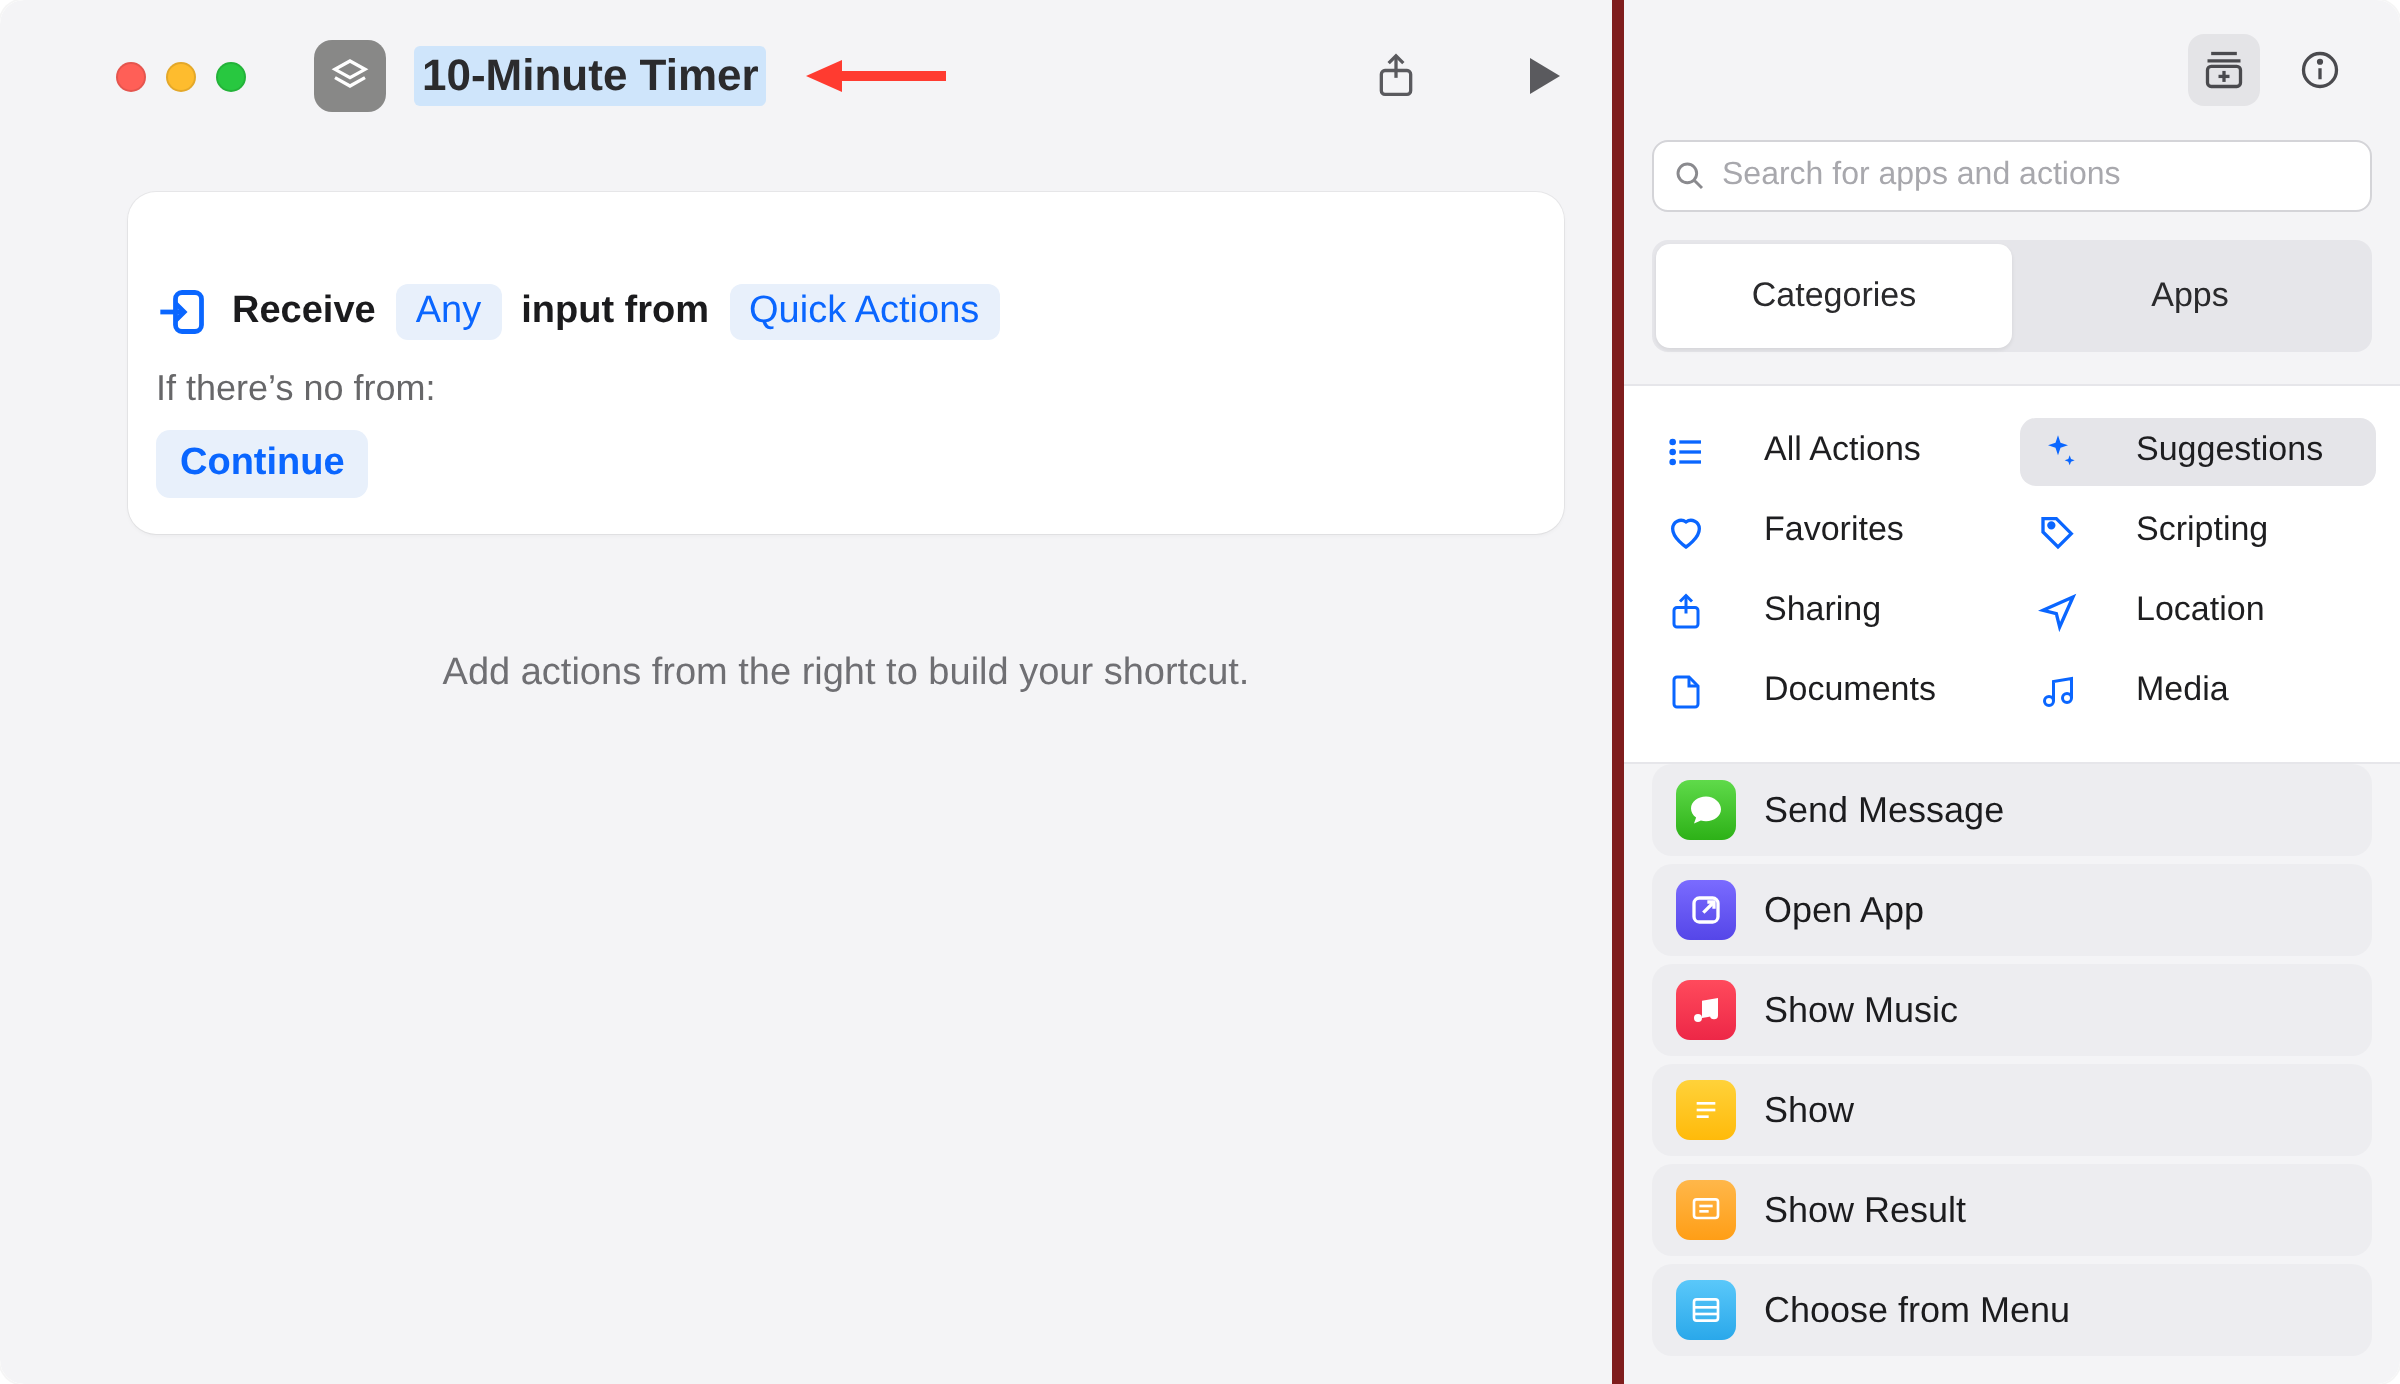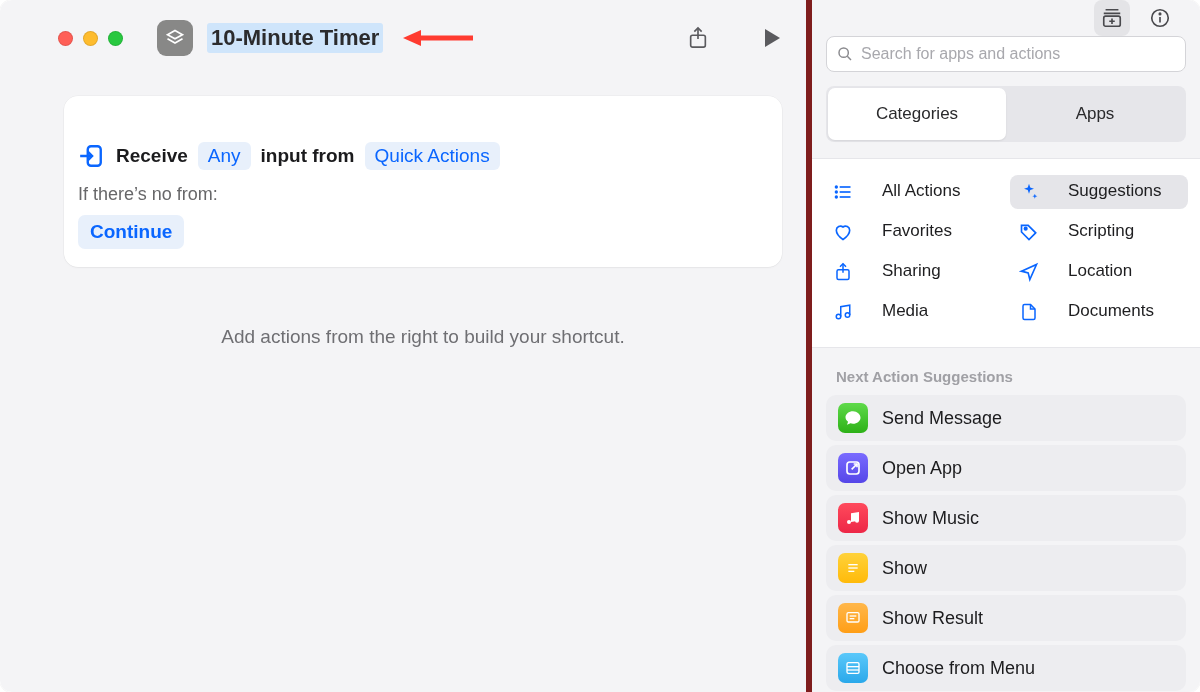--- a/index.html
+++ b/index.html
@@ -404,40 +404,39 @@
             <span class="cat-icon">
               <svg width="20" height="20" viewBox="0 0 24 24" fill="none" stroke="#0a66ff" stroke-width="2">
                 <path d="M3 11l18-8-8 18-2-8z"></path>
               </svg>
             </span>
             <span>Location</span>
           </div>
           <div class="cat">
             <span class="cat-icon">
               <svg width="18" height="20" viewBox="0 0 24 24" fill="none" stroke="#0a66ff" stroke-width="2">
+                <path d="M14 2H6a2 2 0 0 0-2 2v16a2 2 0 0 0 2 2h12a2 2 0 0 0 2-2V8z"></path>
+                <path d="M14 2v6h6"></path>
+              </svg>
+            </span>
+            <span>Documents</span>
+          </div>
+          <div class="cat">
+            <span class="cat-icon">
+              <svg width="18" height="20" viewBox="0 0 24 24" fill="none" stroke="#0a66ff" stroke-width="2">
                 <path d="M9 18V5l12-2v13"></path>
                 <circle cx="6" cy="18" r="3"></circle>
                 <circle cx="18" cy="16" r="3"></circle>
               </svg>
             </span>
             <span>Media</span>
           </div>
-          <div class="cat">
-            <span class="cat-icon">
-              <svg width="18" height="20" viewBox="0 0 24 24" fill="none" stroke="#0a66ff" stroke-width="2">
-                <path d="M14 2H6a2 2 0 0 0-2 2v16a2 2 0 0 0 2 2h12a2 2 0 0 0 2-2V8z"></path>
-                <path d="M14 2v6h6"></path>
-              </svg>
-            </span>
-            <span>Documents</span>
-          </div>
-        </div>
-    </div>
-
-    <div class="sug-header">Next Action Suggestions</div>
+        </div>
+    </div>
+
     <div class="action-list" id="action-list">
         <div class="action">
           <span class="app-ic ic-green">
             <svg width="18" height="18" viewBox="0 0 24 24" fill="white">
               <path d="M12 3C6.5 3 2 6.6 2 11c0 2.4 1.3 4.5 3.4 6L4 21l4.6-2c1.1.3 2.2.5 3.4.5 5.5 0 10-3.6 10-8S17.5 3 12 3z"></path>
             </svg>
           </span>
           <span>Send Message</span>
         </div>
         <div class="action">

